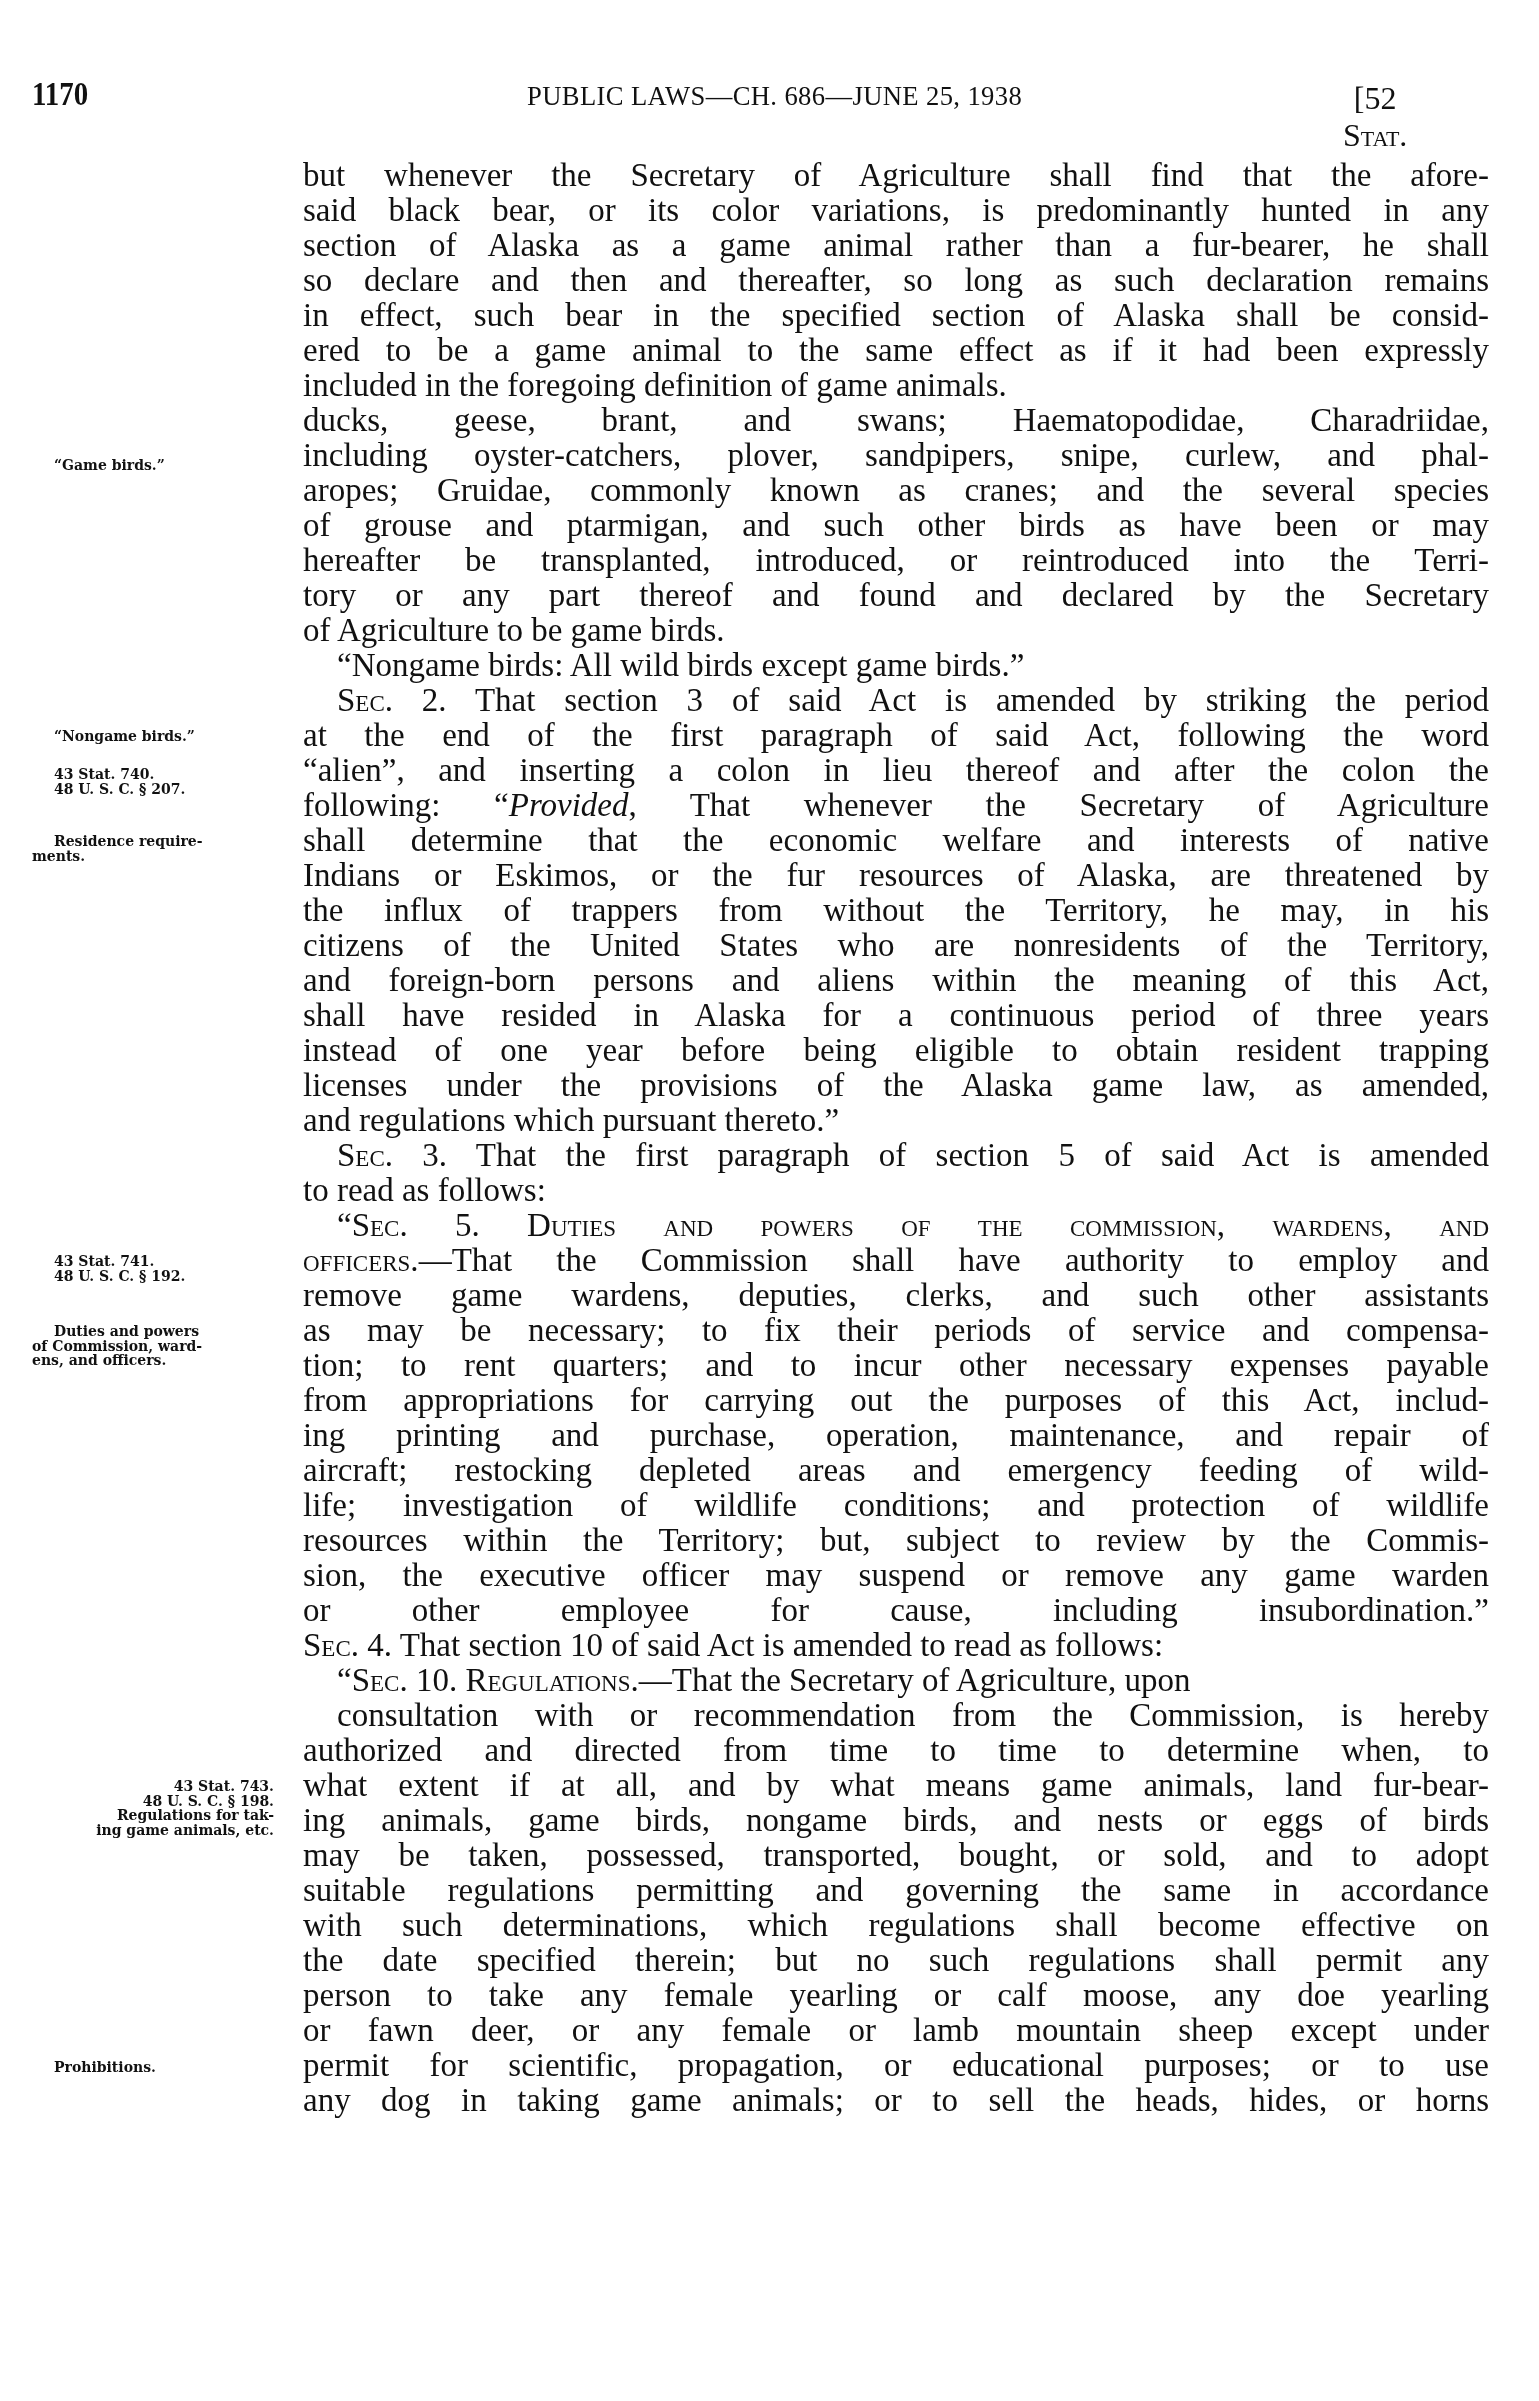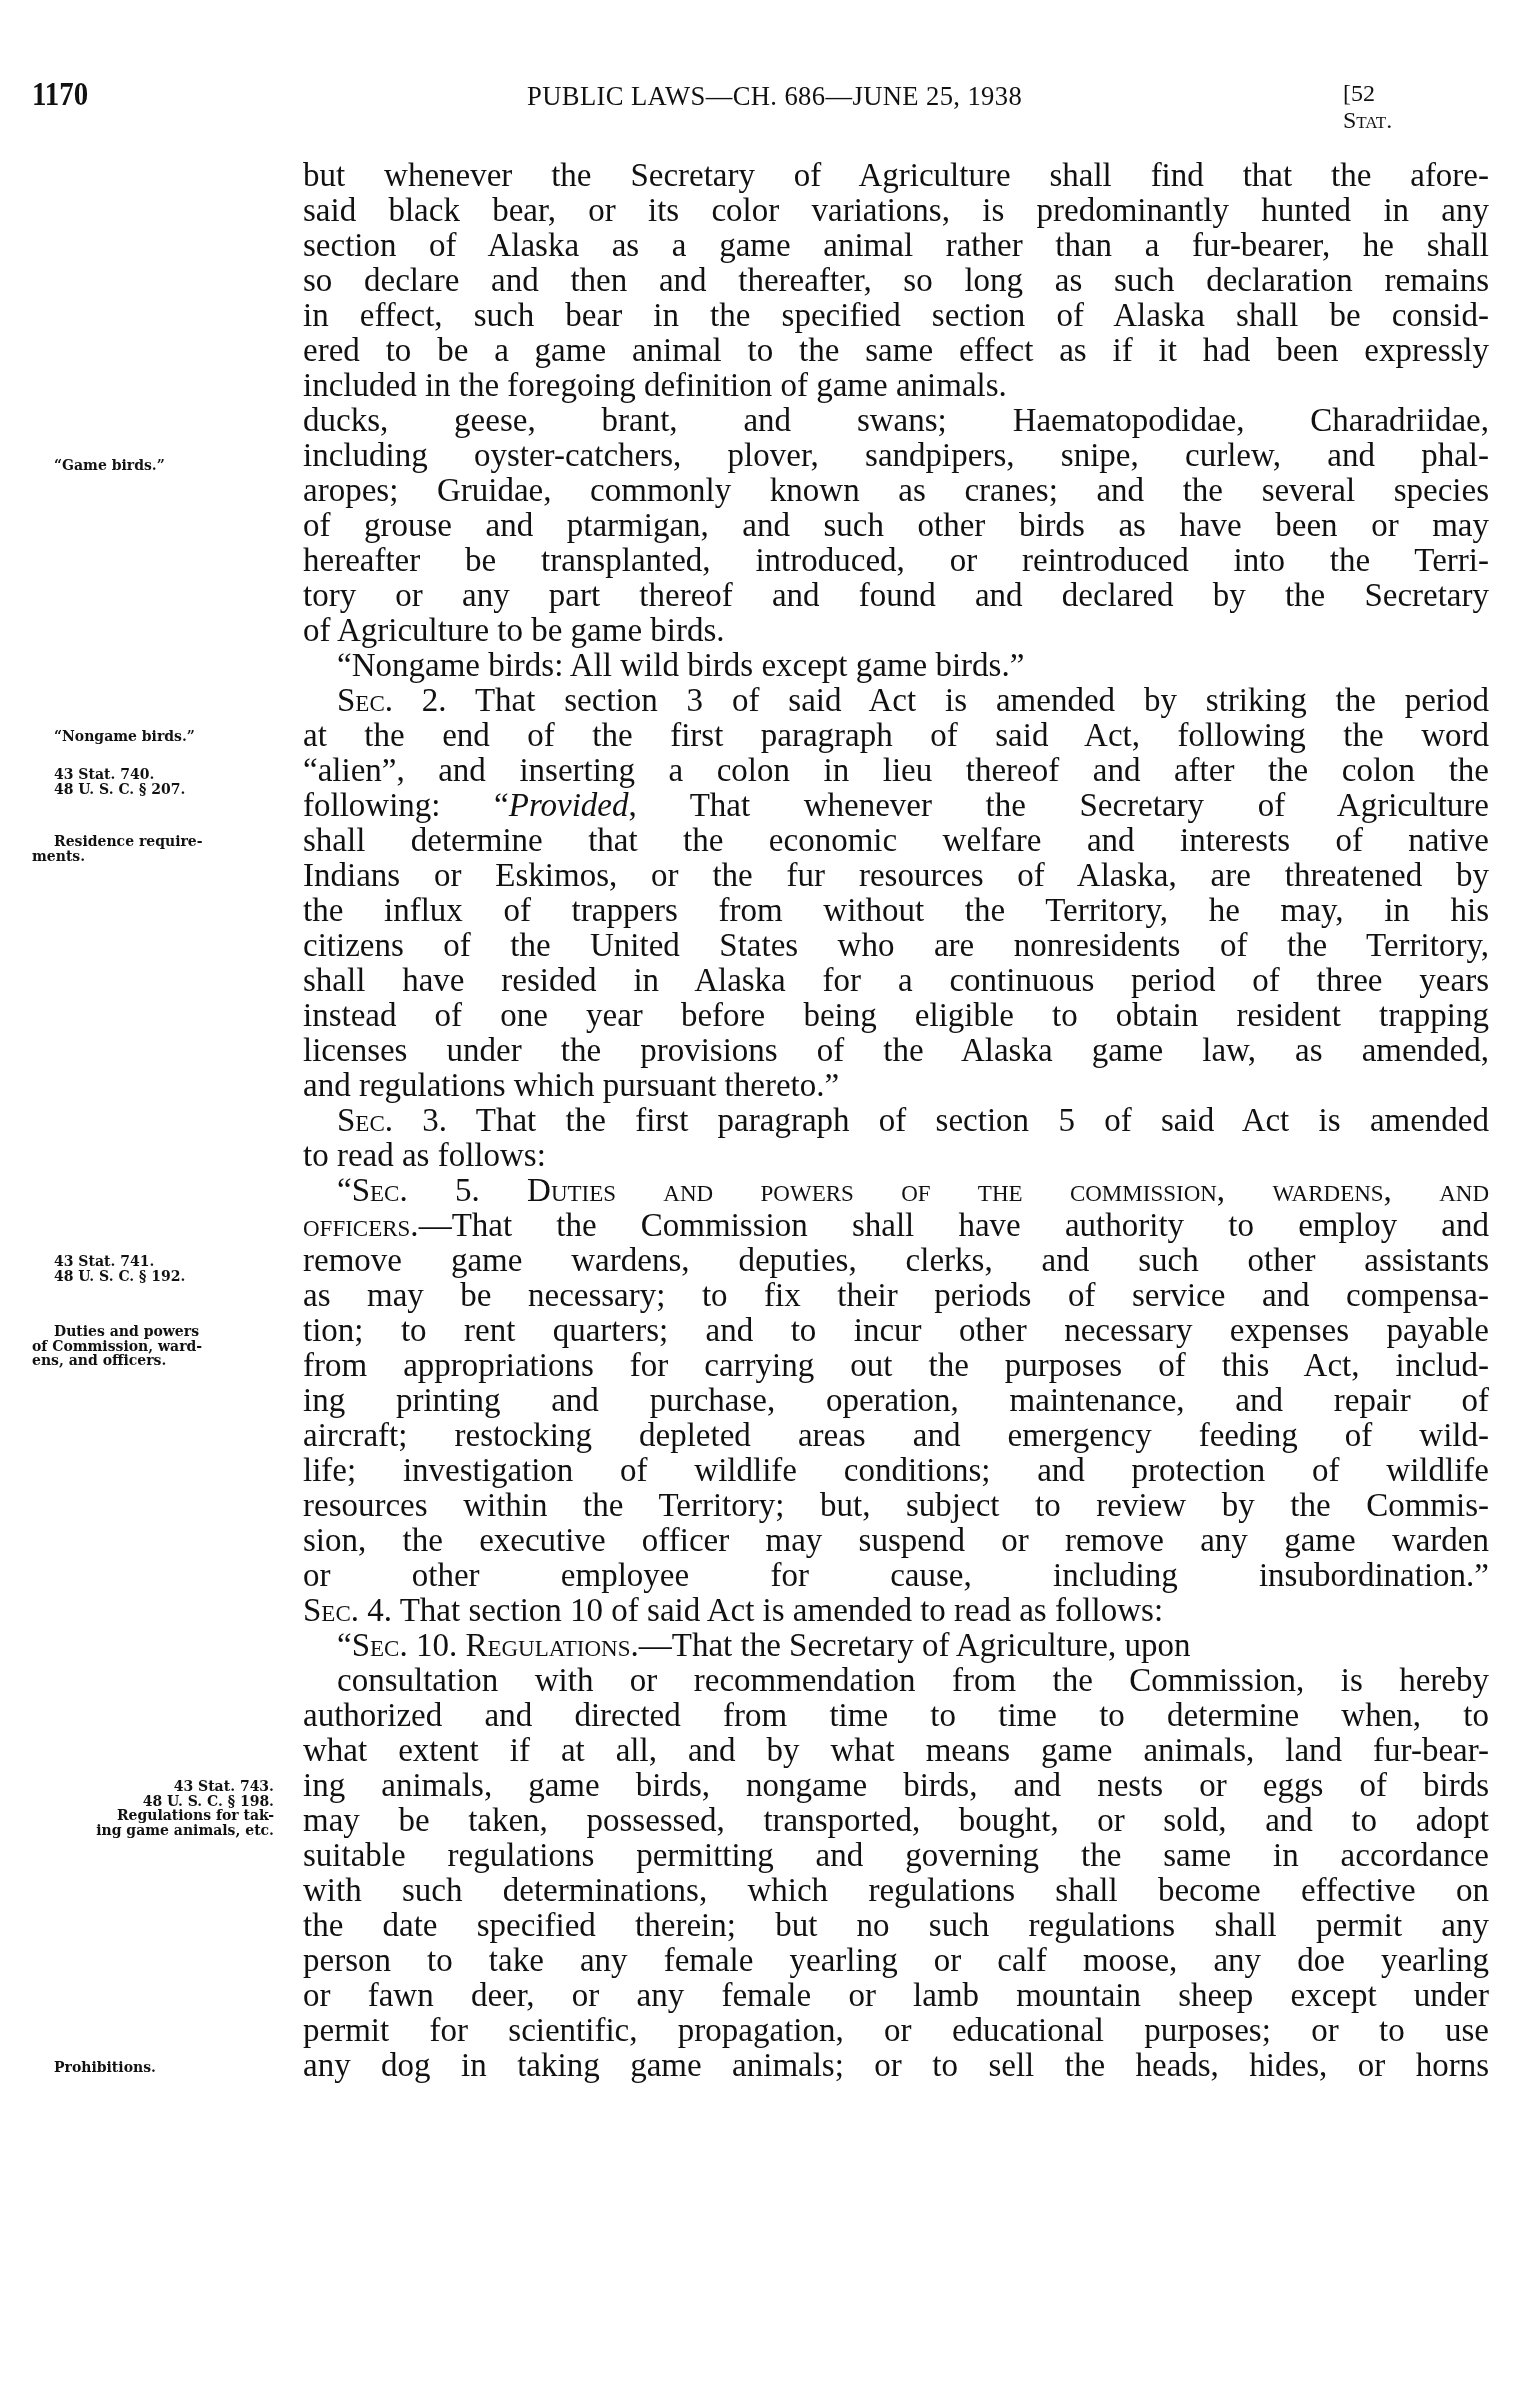--- a/index.html
+++ b/index.html
@@ -1,20 +1,20 @@
 <!DOCTYPE html>
 <html style="font-size:13.6px"><head>
 <meta charset="utf-8">
 <style>
   html, body { margin: 0; padding: 0; background: #ffffff; }
   body { width: 1539px; height: 2401px; position: relative; overflow: hidden; color: #111; font-family: "DejaVu Serif", "Liberation Serif", serif; }
   .header { position: absolute; top: 75px; left: 0; width: 1244px; height: 43px; font-family: "Liberation Serif", serif; }
   .header .pgnum { position: absolute; left: 32px; top: 0; font-size: 34px; font-weight: bold; transform: scaleX(0.85); transform-origin: left; }
   .header .running { position: absolute; left: 527px; top: 5.1px; font-size: 28px; letter-spacing: 0.4px; transform: scaleX(0.95); transform-origin: left; }
-  .header .vol { position: absolute; left: 1343px; top: 5.1px; font-size: 24px; }
+  .header .vol { position: absolute; left: 1343px; top: 5.1px; font-size: 32px; text-align: center; }
   .header .vol .sc { font-variant: small-caps; }
   .main { position: absolute; left: 303px; top: 158px; width: 1186px; }
   .line { height: 35px; line-height: 35px; font-family: "Liberation Serif", serif; font-size: 33px; white-space: nowrap; text-align: justify; text-align-last: justify; overflow: visible; }
   .line.last { text-align-last: left; }
   .line.indent { padding-left: 34px; box-sizing: border-box; }
   .line .sc, .sc { font-variant: small-caps; }
   .line .it { font-style: italic; }
   .margin { position: absolute; left: 32px; width: 242px; font-family: "DejaVu Serif", serif; font-size: 14px; font-weight: bold; line-height: 14.5px; }
   .margin .mline { display: block; }
   .margin .mline.ind { padding-left: 22px; }
@@ -45,20 +45,21 @@
     <div class="line last">of Agriculture to be game birds.</div>
     <div class="line indent last">“Nongame birds: All wild birds except game birds.”</div>
     <div class="line indent"><span class="sc">Sec.</span> 2. That section 3 of said Act is amended by striking the period</div>
     <div class="line">at the end of the first paragraph of said Act, following the word</div>
     <div class="line">“alien”, and inserting a colon in lieu thereof and after the colon the</div>
     <div class="line">following: “<span class="it">Provided</span>, That whenever the Secretary of Agriculture</div>
     <div class="line">shall determine that the economic welfare and interests of native</div>
     <div class="line">Indians or Eskimos, or the fur resources of Alaska, are threatened by</div>
     <div class="line">the influx of trappers from without the Territory, he may, in his</div>
     <div class="line">citizens of the United States who are nonresidents of the Territory,</div>
+    <div class="line">and foreign-born persons and aliens within the meaning of this Act,</div>
     <div class="line">shall have resided in Alaska for a continuous period of three years</div>
     <div class="line">instead of one year before being eligible to obtain resident trapping</div>
     <div class="line">licenses under the provisions of the Alaska game law, as amended,</div>
     <div class="line last">and regulations which pursuant thereto.”</div>
     <div class="line indent"><span class="sc">Sec.</span> 3. That the first paragraph of section 5 of said Act is amended</div>
     <div class="line last">to read as follows:</div>
     <div class="line indent">“<span class="sc">Sec.</span> 5. <span class="sc">Duties and powers of the commission, wardens, and</span></div>
     <div class="line"><span class="sc">officers.</span>—That the Commission shall have authority to employ and</div>
     <div class="line">remove game wardens, deputies, clerks, and such other assistants</div>
     <div class="line">as may be necessary; to fix their periods of service and compensa-</div>

